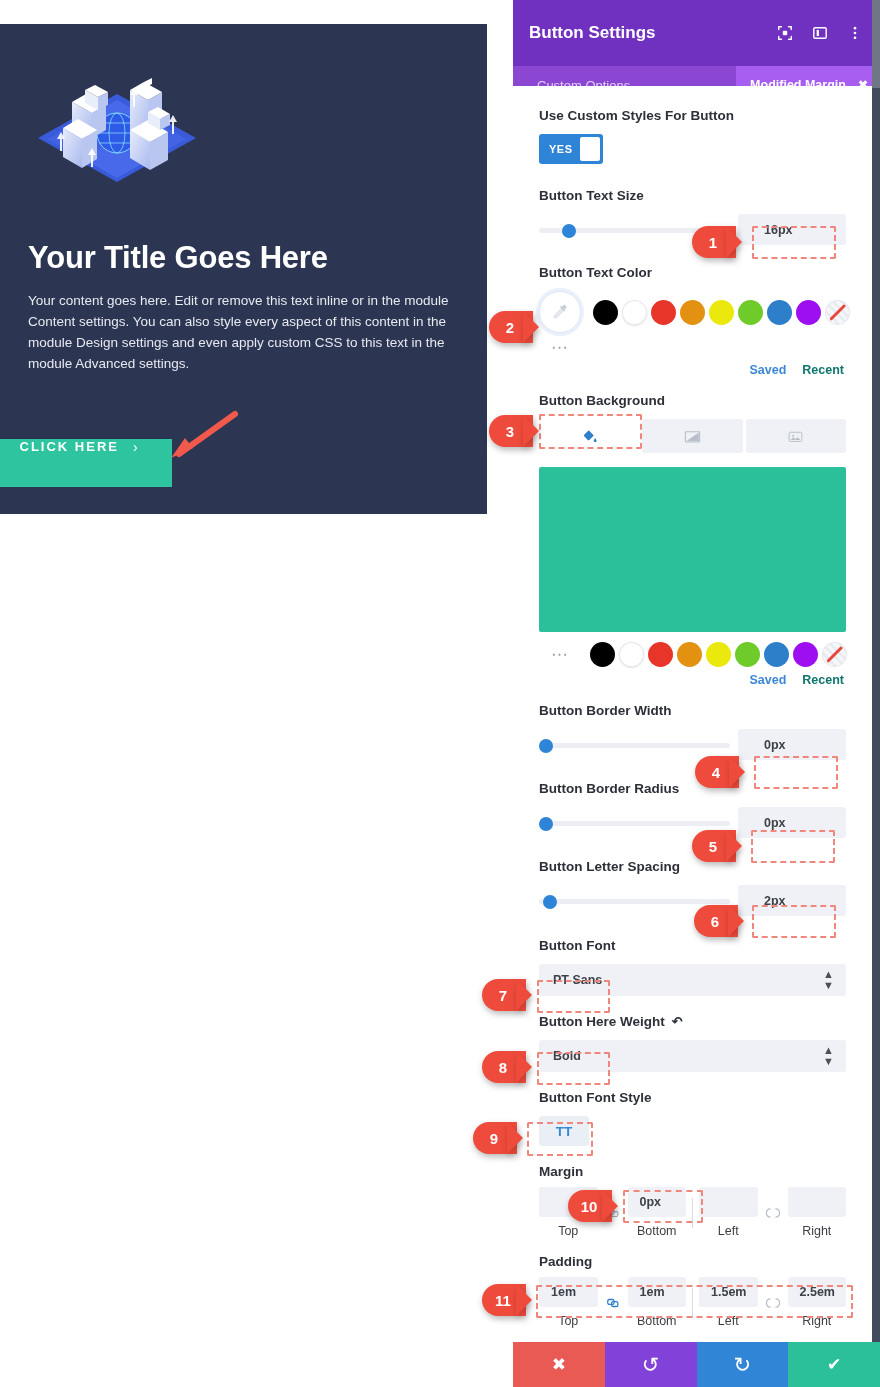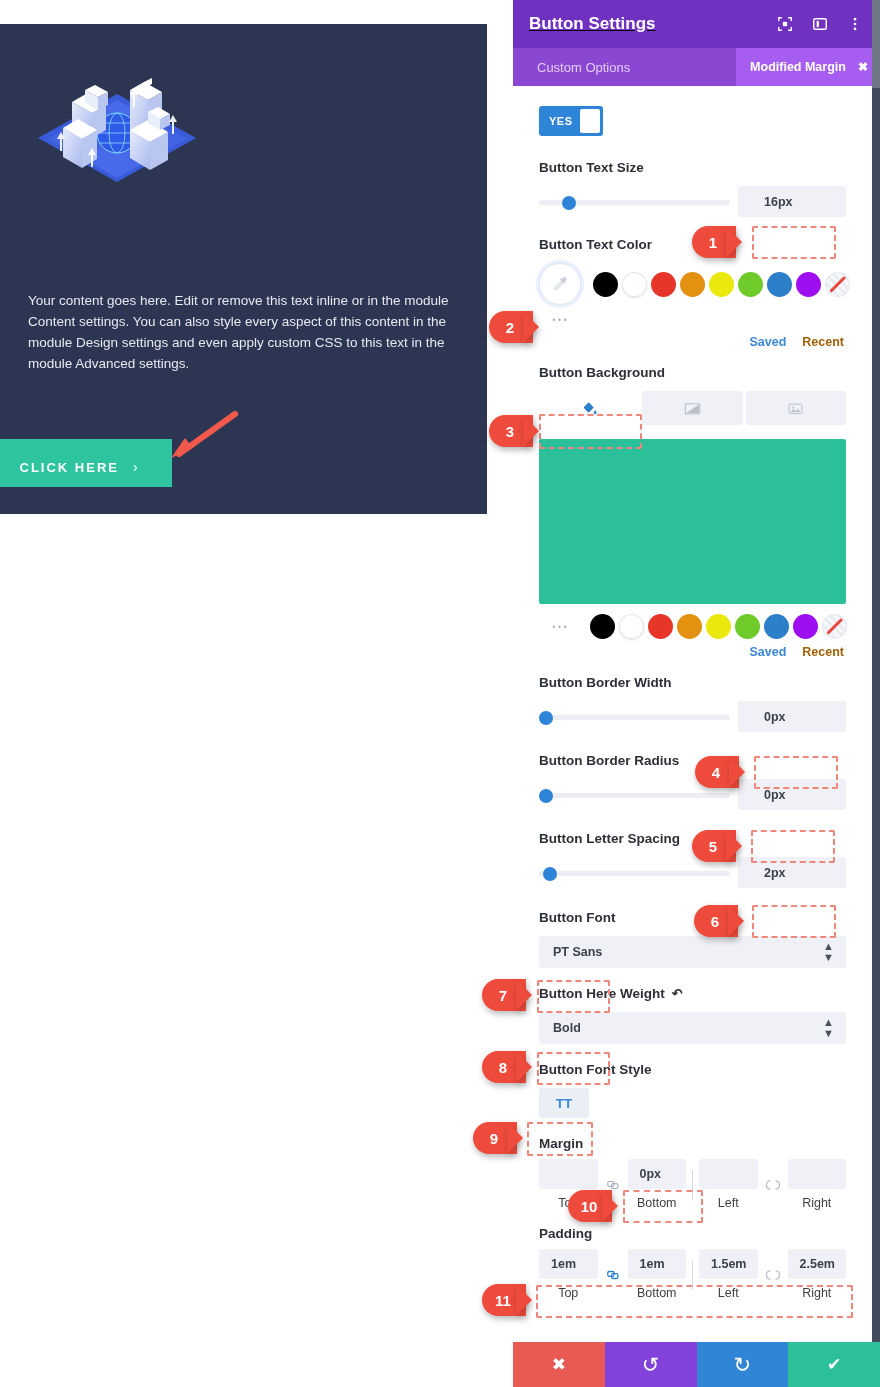--- a/index.html
+++ b/index.html
@@ -24,38 +24,38 @@
     font-size: 31px; font-weight: 700; color: #ffffff;
     letter-spacing: -0.2px;
   }
   .preview-body {
     position: absolute; left: 28px; top: 266px; width: 432px;
     font-size: 13.5px; line-height: 21px; color: #e7e9f0;
   }
   .preview-btn {
     position: absolute; left: 0px; top: 415px;
     height: 48px; background: #2ec4a0;
-    display: flex; align-items: flex-end;
+    display: flex; align-items: flex-start;
     padding: 0 2.5em 12px 1.5em;
     color: #fff; font-size: 13px; font-weight: 700;
     letter-spacing: 2px;
   }
   .preview-btn .chev { margin-left: 14px; font-weight: 400; font-size: 14px; }
 
   .red-arrow { position: absolute; left: 163px; top: 386px; width: 76px; height: 50px; }
 
   
   .panel {
     position: absolute; left: 513px; top: 0;
     width: 367px; height: 1387px;
     background: #ffffff;
   }
   .panel-head {
-    height: 48px; background: #7031c0;
-    display: flex; align-items: center; padding: 16px 16px; text-decoration: underline;
+    height: 66px; background: #7031c0;
+    display: flex; align-items: center; padding: 16px 16px;
   }
   .panel-title { color: #fff; font-size: 17px; font-weight: 700; flex: 1; }
   .head-icons { display: flex; align-items: center; gap: 17px; }
   .head-icons .hi { width: 18px; height: 18px; display:flex; align-items:center; justify-content:center; color:#fff; }
 
   .panel-search {
     height: 38px; background: #8b47d2;
     display: flex; align-items: center;
   }
   .search-ph { flex: 1; padding-left: 24px; color: #e3cdfa; font-size: 13px; }
@@ -117,21 +117,21 @@
     background: repeating-linear-gradient(45deg,#f6f7f9,#f6f7f9 3px,#e9ecf1 3px,#e9ecf1 6px);
     position: relative; box-shadow: inset 0 0 0 1px #e6e9ee;
   }
   .dot.none::after {
     content:""; position:absolute; left:2px; top:11px; width:21px; height:2.5px;
     background:#e8473f; transform: rotate(-45deg); border-radius:2px;
   }
   .ellipsis { color:#9aa0ab; font-size:17px; letter-spacing:2px; line-height:1; }
   .saved-row { display:flex; justify-content:flex-end; gap:16px; margin-top:6px; padding-right:2px;}
   .saved-row .sv { color:#3b87d6; font-size:12.5px; font-weight:700; }
-  .saved-row .rc { color:#a16207; font-size:12.5px; font-weight:700; }
+  .saved-row .rc { color:#0f766e; font-size:12.5px; font-weight:700; }
   .dots-left { margin-top:6px; }
 
   
   .bg-tabs { display:flex; gap:3px; }
   .bg-tab {
     flex:1; height: 34px; background:#eff1f6; border-radius:3px;
     display:flex; align-items:center; justify-content:center;
   }
   .bg-tab.active { background:#fff; }
   .bg-preview { height: 165px; background:#2bbf9a; margin-top: 14px; border-radius:2px; }
@@ -267,20 +267,21 @@
           <path d="M118 52 L128 47 L140 54 L130 59 Z" fill="#ffffff"></path>
         </g>
 
         <path d="M104 28 l4 7 h-3 v12 h-2 V35 h-3 Z" fill="#ffffff" opacity=".9"></path>
         <path d="M31 72 l4 7 h-3 v12 h-2 V79 h-3 Z" fill="#ffffff" opacity=".9"></path>
         <path d="M62 88 l4 7 h-3 v12 h-2 V95 h-3 Z" fill="#ffffff" opacity=".9"></path>
         <path d="M143 55 l4 7 h-3 v12 h-2 V62 h-3 Z" fill="#ffffff" opacity=".9"></path>
       </svg>
     </div>
 
+    <div class="preview-title">Your Title Goes Here</div>
     <div class="preview-body">Your content goes here. Edit or remove this text inline or in the module Content settings. You can also style every aspect of this content in the module Design settings and even apply custom CSS to this text in the module Advanced settings.</div>
 
     <div class="preview-btn">
       <span>CLICK HERE</span>
       <span class="chev">›</span>
     </div>
 
     <div class="red-arrow">
       <svg viewBox="0 0 76 50" width="76" height="50">
         <path d="M72 4 L16 44" stroke="#f0594b" stroke-width="6" stroke-linecap="round" fill="none"></path>
@@ -320,20 +321,21 @@
       <div class="search-ph">Custom Options</div>
       <div class="mod-styles">
         <span>Modified Margin</span>
         <span class="x">✖</span>
       </div>
     </div>
 
     <div class="panel-body">
 
       <div class="group">
+        <div class="field-label">Use Custom Styles For Button</div>
         <div class="toggle">
           <span class="tl">YES</span>
           <span class="knob"></span>
         </div>
       </div>
 
       <div class="group" style="margin-bottom:18px;">
         <div class="field-label">Button Text Size</div>
         <div class="slider-row">
           <div class="slider">

